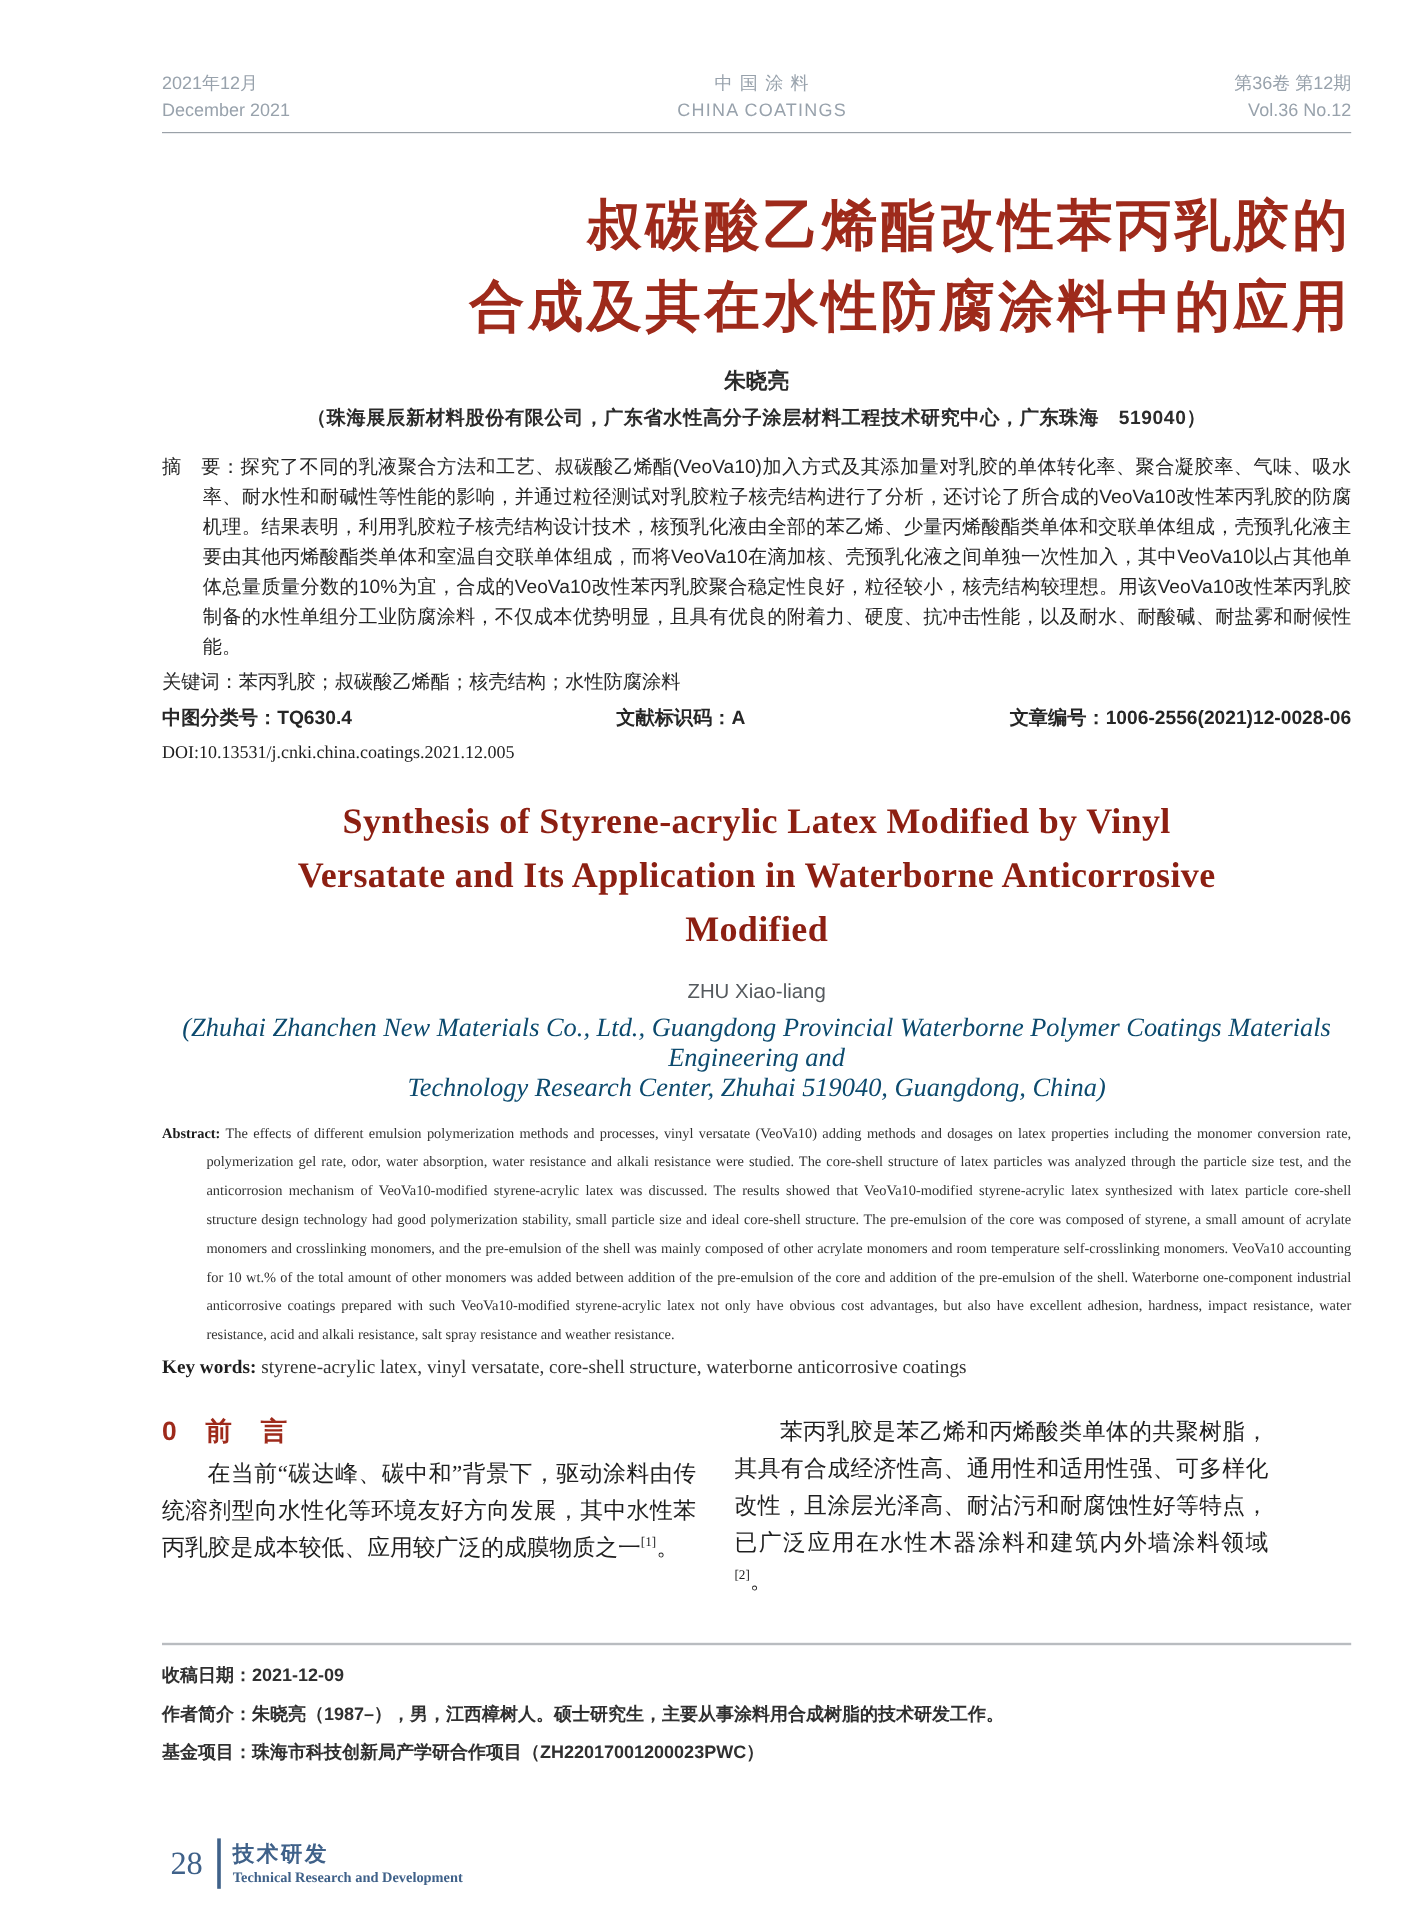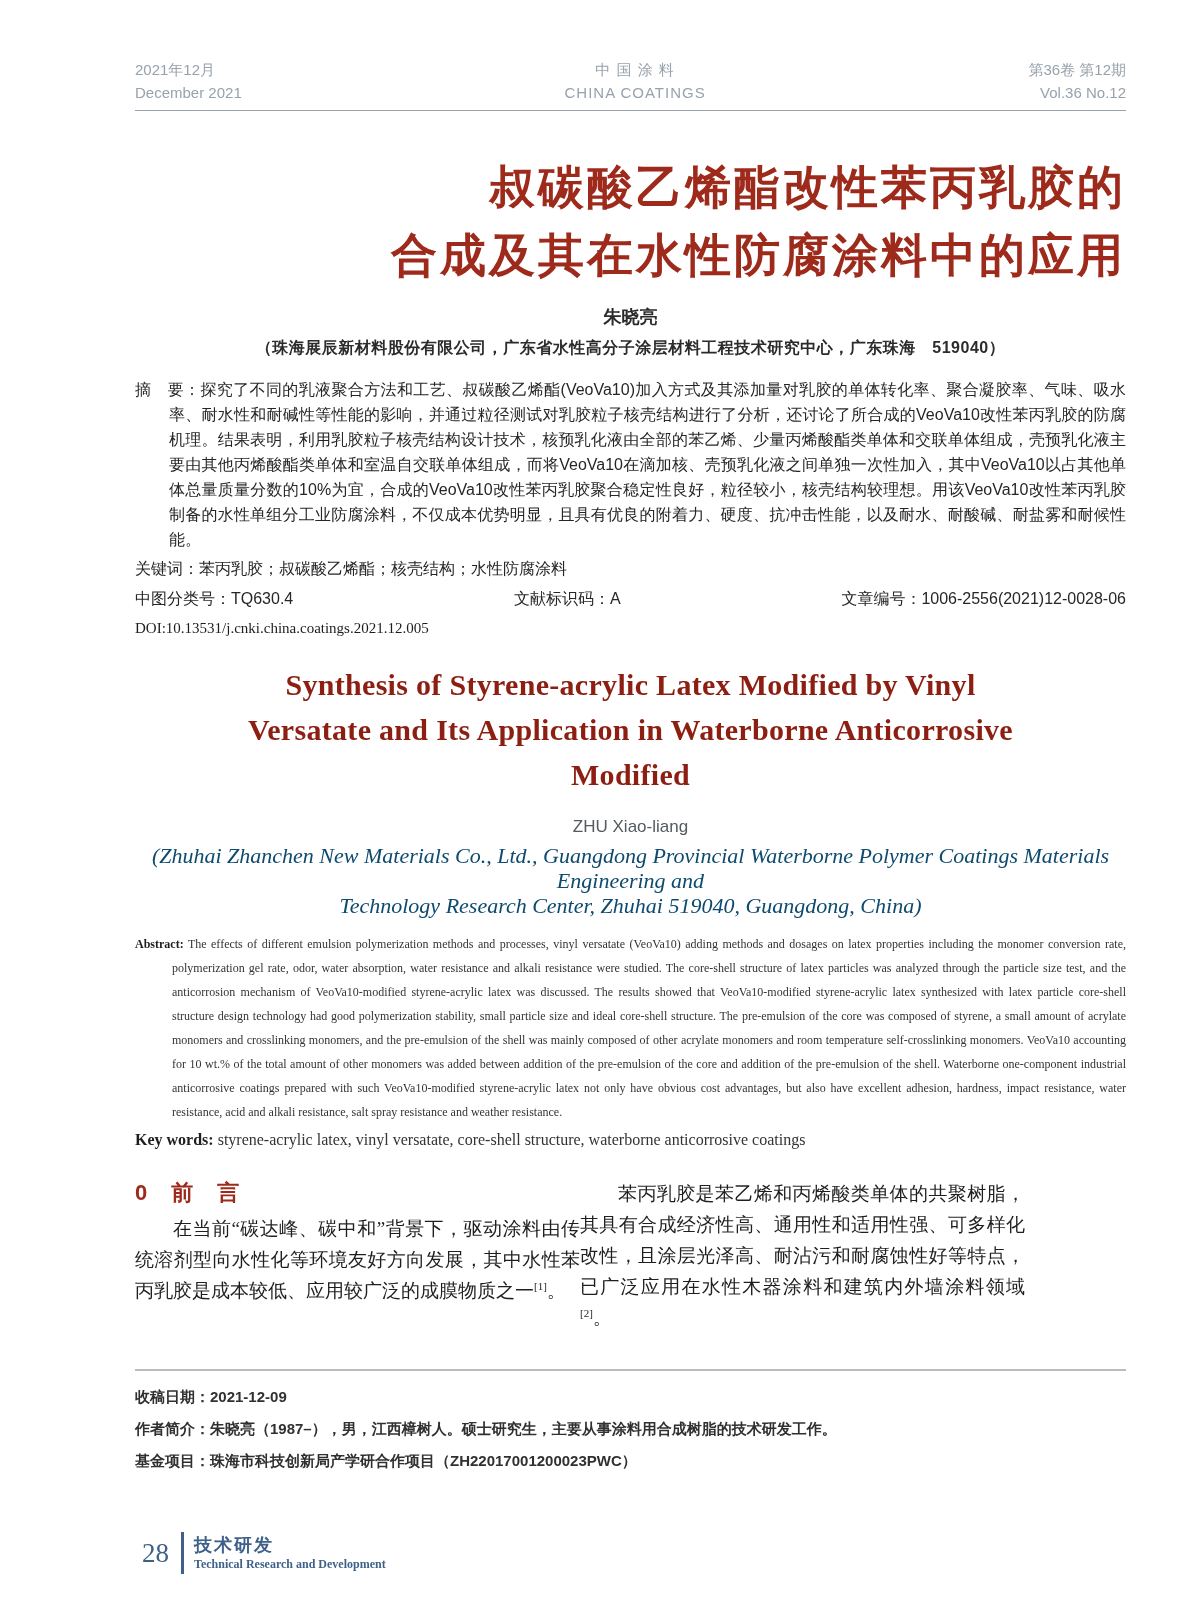--- a/index.html
+++ b/index.html
@@ -35,21 +35,21 @@
   .affil-zh  { margin-top:9px; text-align:center; font-size:16px; font-weight:600; color:#2b2b2b; letter-spacing:0.5px; }
 
   
   .abstract-zh {
     margin-top:18px; font-size:16px; line-height:25px; color:#262626;
     text-align:justify; padding-left:34px; text-indent:-34px; font-weight:500;
   }
   .keywords-zh { margin-top:4px; font-size:16px; line-height:25px; font-weight:500; }
   .meta-row {
     margin-top:5px; display:flex; justify-content:space-between;
-    font-size:16px; line-height:25px; font-weight:400;
+    font-size:16px; line-height:25px; font-weight:700;
   }
   .doi { margin-top:5px; font-size:15px; line-height:24px; color:#1d1d1d; }
 
   
   .title-en {
     margin-top:22px; text-align:center;
     color:#8c1f12; font-size:30px; font-weight:bold; line-height:45px;
     letter-spacing:0.3px;
   }
   .author-en { margin-top:20px; text-align:center; font-size:17px; color:#555a5e; }
@@ -57,21 +57,21 @@
 
   .abstract-en {
     margin-top:14px; font-size:12px; line-height:24px; color:#333;
     text-align:justify; padding-left:37px; text-indent:-37px;
   }
   .abstract-en .lbl { font-weight:bold; color:#1d1d1d; }
   .keywords-en { margin-top:4px; font-size:16px; line-height:24px; color:#333; padding-left:37px; text-indent:-37px; }
   .keywords-en .lbl { font-weight:bold; color:#1d1d1d; }
 
   
-  .columns { margin-top:26px; display:flex; }
+  .columns { margin-top:26px; display:flex; gap:32px; }
   .col { width:445px; }
   .sec-head {
     color:#9e2a1b; font-size:22px; font-weight:bold; line-height:30px;
     margin-bottom:5px; letter-spacing:1px;
   }
   .body-para {
     font-size:19px; line-height:31px; color:#1f1f1f;
     text-align:justify; text-indent:2em;
   }
   .body-para sup { font-size:11px; vertical-align:super; line-height:0; }

